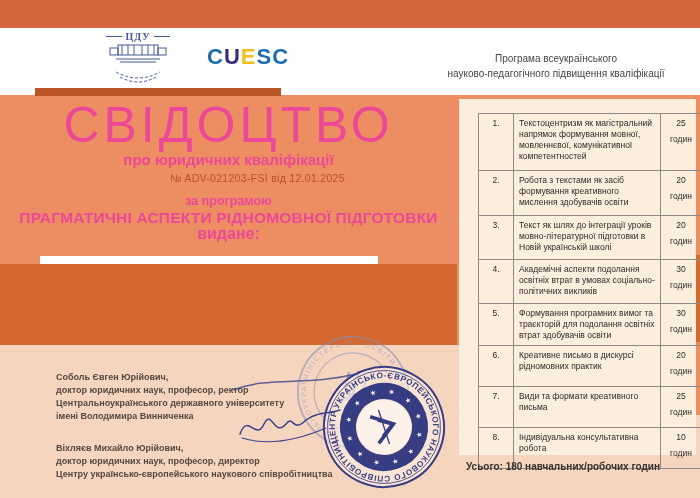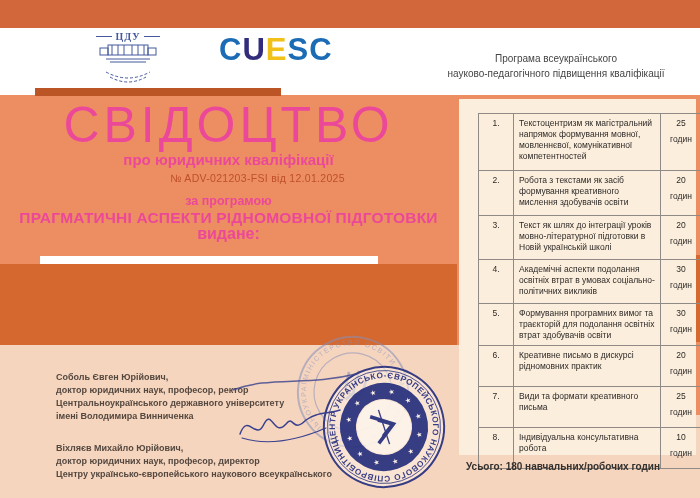--- a/index.html
+++ b/index.html
@@ -10,24 +10,24 @@
   
   .top-bar{left:0;top:0;width:700px;height:28px;background:#d2673c;}
   .white-band{left:0;top:28px;width:700px;height:67px;background:#ffffff;}
   .salmon-bg{left:0;top:95px;width:700px;height:250px;background:#ec8e62;}
   .peach-bg{left:0;top:345px;width:700px;height:153px;background:#f6d5bf;}
   .maroon-bar{left:35px;top:88px;width:246px;height:8px;background:#bc5526;}
   .right-accent{left:687px;top:255px;width:13px;height:87px;background:#d4682f;}
   .right-strip{left:688px;top:345px;width:12px;height:70px;background:#ec8e62;}
 
   
-  .cdu{left:96px;top:31px;width:64px;height:60px;color:#44589e;text-align:center;}
+  .cdu{left:106px;top:31px;width:64px;height:60px;color:#44589e;text-align:center;}
   .cdu .cdu-title{font-family:"Liberation Serif",serif;font-weight:bold;font-size:10px;letter-spacing:1px;display:flex;align-items:center;gap:3px;justify-content:center;}
   .cdu .cdu-title:before,.cdu .cdu-title:after{content:"";flex:1;height:1px;background:#44589e;}
-  .cuesc{left:207px;top:32px;font-size:31px;font-weight:bold;letter-spacing:1px;margin-left:12px;}
+  .cuesc{left:207px;top:44px;font-size:22px;font-weight:bold;letter-spacing:1px;}
   .hdr-right{left:420px;top:51px;width:272px;text-align:center;font-size:10px;line-height:1.5;color:#454545;}
 
   
   .lcol{left:0;width:457px;text-align:center;color:#ec4899;}
   .cert-title{top:96px;font-size:50px;letter-spacing:4px;font-weight:400;font-stretch:condensed;}
   .cert-sub{top:151px;font-size:15px;font-weight:bold;}
   .cert-num{top:172px;font-size:10.5px;color:#bf4f28;letter-spacing:.3px;padding-left:29px;}
   .cert-intro{top:194px;font-size:12.5px;font-weight:bold;}
   .cert-prog{top:209px;font-size:15.5px;font-weight:800;letter-spacing:.2px;}
   .cert-issued{top:225px;font-size:16px;font-weight:bold;}
@@ -119,21 +119,21 @@
   <div class="abs sigs">
       <div class="sig-block">
         <div>Соболь Євген Юрійович,</div>
         <div>доктор юридичних наук, професор, ректор</div>
         <div>Центральноукраїнського державного університету</div>
         <div>імені Володимира Винниченка</div>
       </div>
       <div class="sig-block">
         <div>Віхляєв Михайло Юрійович,</div>
         <div>доктор юридичних наук, професор, директор</div>
-        <div>Центру українсько-європейського наукового всеукраїнського</div>
+        <div>Центру українсько-європейського наукового співробітництва</div>
       </div>
     </div>
 
   <div class="abs panel">
     <table class="curr">
       <tbody>
           <tr>
             <td class="col-num">1.</td>
             <td class="col-topic">Текстоцентризм як магістральний напрямок формування мовної, мовленнєвої, комунікативної компетентностей</td>
             <td class="col-hours">

